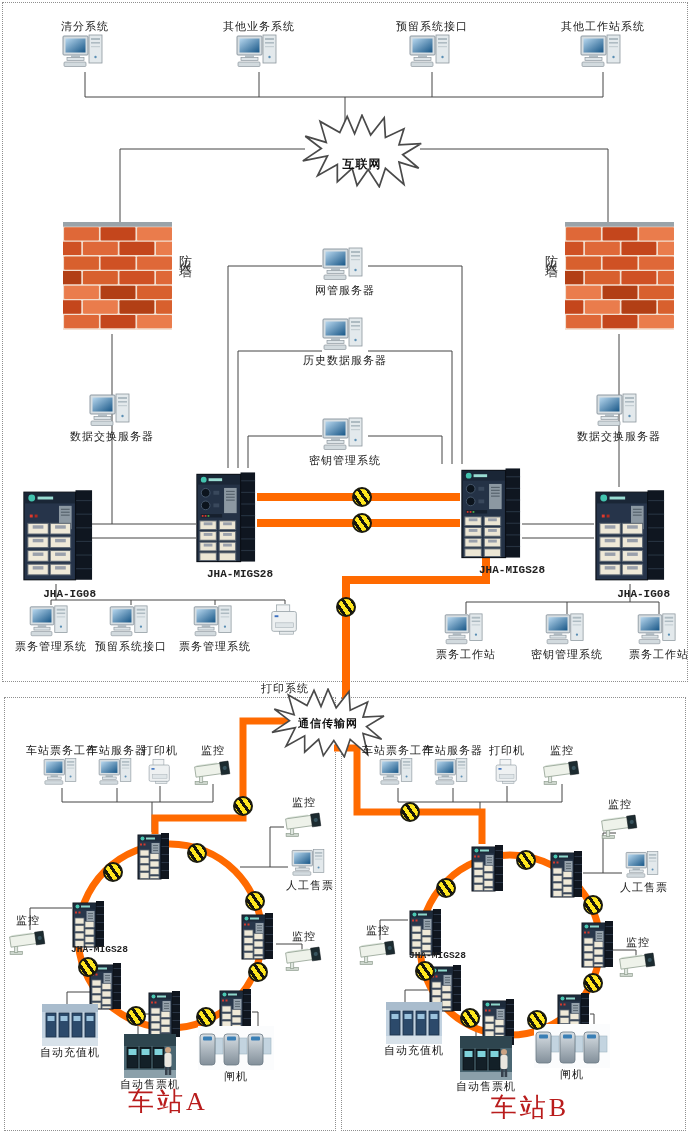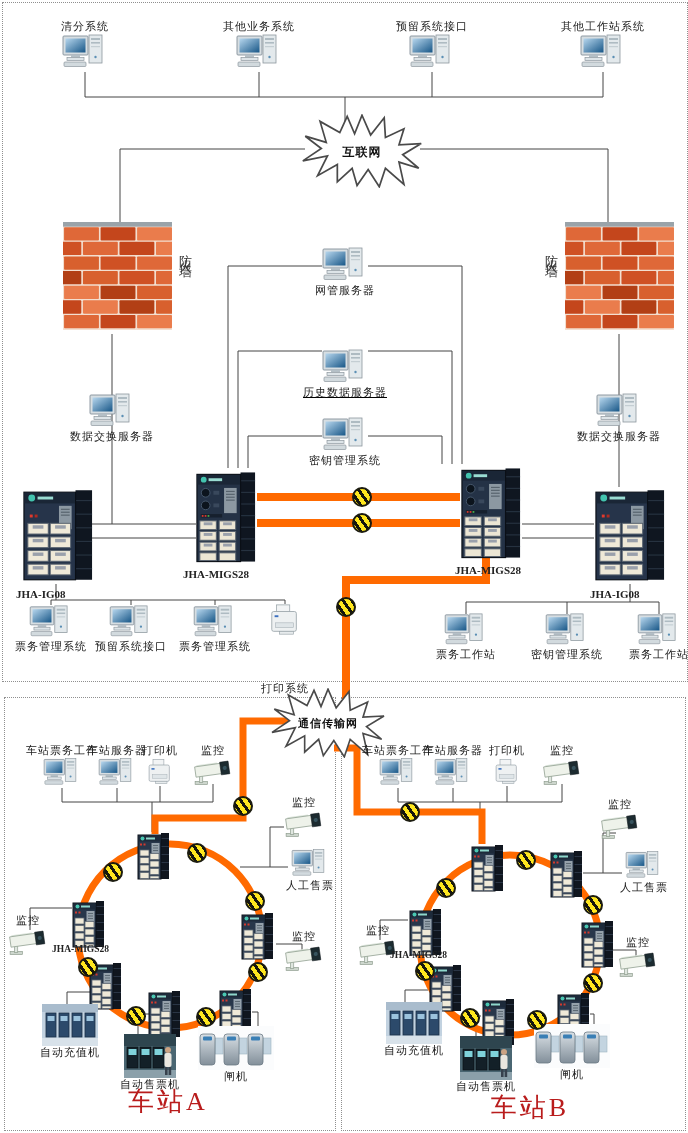--- a/index.html
+++ b/index.html
@@ -3,22 +3,22 @@
 <meta charset="utf-8">
 <style>
   html,body{margin:0;padding:0;background:#fff;}
   body{position:relative;width:688px;height:1133px;overflow:hidden;
        font-family:"Liberation Serif","DejaVu Serif",serif;}
   .dashbox{position:absolute;border:1px dotted #8f8f8f;z-index:0;}
   svg.wires{position:absolute;left:0;top:0;z-index:1;}
   .node{position:absolute;display:flex;flex-direction:column;align-items:center;z-index:2;}
   .lbl{font-size:11px;line-height:13px;letter-spacing:1px;color:#1a1a1a;
        text-align:center;white-space:nowrap;}
-  .mdl{position:absolute;z-index:2;font-family:Liberation Serif, serif;
-       font-weight:bold;font-size:11px;color:#222;text-align:left;white-space:nowrap;}
+  .mdl{position:absolute;z-index:2;font-family:Liberation Mono, monospace;
+       font-weight:bold;font-size:11px;color:#222;text-align:right;white-space:nowrap;}
   .mdl.sm{font-size:9.5px;}
   .vlabel{position:absolute;z-index:2;writing-mode:vertical-rl;font-size:13px;
           letter-spacing:5px;color:#333;}
   .startext{position:absolute;z-index:2;font-size:12px;font-weight:600;color:#111;
             letter-spacing:1px;text-align:center;white-space:nowrap;}
   .title{position:absolute;z-index:2;font-size:26px;letter-spacing:3px;color:#b91c1c;
          text-align:center;}
   .fm{position:absolute;z-index:3;width:20px;height:20px;border-radius:50%;
       border:2px solid #1c1c10;box-sizing:border-box;
       background:repeating-linear-gradient(55deg,#ffe71e 0 4px,#15150e 4px 7px);}
@@ -307,21 +307,21 @@
     <path stroke-width="7" d="M334,748H357V812H482V844"></path>
   </g>
 
   <use href="#star" x="300" y="114" width="124" height="74"></use>
   <use href="#star" x="263" y="688" width="130" height="70"></use>
 
   <use href="#wall" x="63" y="222" width="109" height="110"></use>
   <use href="#wall" x="565" y="222" width="109" height="110"></use>
 </svg>
 
-<div class="startext" style="left:330px;top:144px;width:64px;">互联网</div>
+<div class="startext" style="left:330px;top:156px;width:64px;">互联网</div>
 <div class="startext" style="left:294px;top:716px;width:68px;font-size:11px;">通信传输网</div>
 <div class="vlabel" style="left:176px;top:244px;">防火墙</div>
 <div class="vlabel" style="left:542px;top:244px;">防火墙</div>
 
 <div class="node" style="left:35px;top:20px;width:100px;">
   <div class="lbl">清分系统</div>
   <svg class="ic" width="46" height="38" viewBox="0 0 46 38">
       <use href="#pc"></use>
     </svg>
 </div>
@@ -343,21 +343,21 @@
       <use href="#pc"></use>
     </svg>
 </div>
 
 <div class="node" style="left:295px;top:246px;width:100px;">
   <svg class="ic" width="46" height="38" viewBox="0 0 46 38">
       <use href="#pc"></use>
     </svg>
   <div class="lbl">网管服务器</div>
 </div>
-<div class="node" style="left:295px;top:348px;width:100px;text-decoration:underline;">
+<div class="node" style="left:295px;top:316px;width:100px;">
   <svg class="ic" width="46" height="38" viewBox="0 0 46 38">
       <use href="#pc"></use>
     </svg>
   <div class="lbl">历史数据服务器</div>
 </div>
 <div class="node" style="left:295px;top:416px;width:100px;">
   <svg class="ic" width="46" height="38" viewBox="0 0 46 38">
       <use href="#pc"></use>
     </svg>
   <div class="lbl">密钥管理系统</div>

